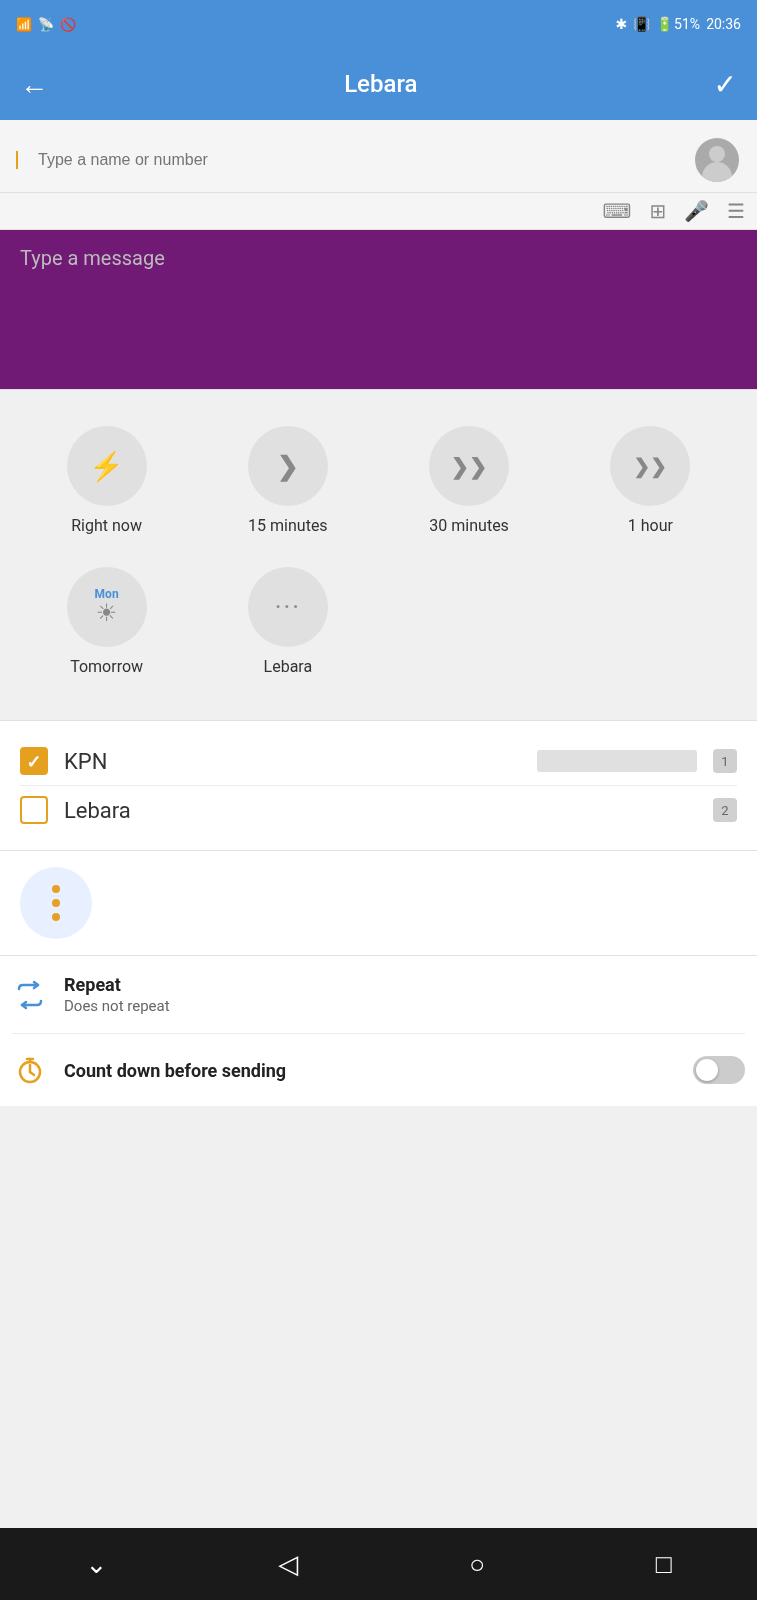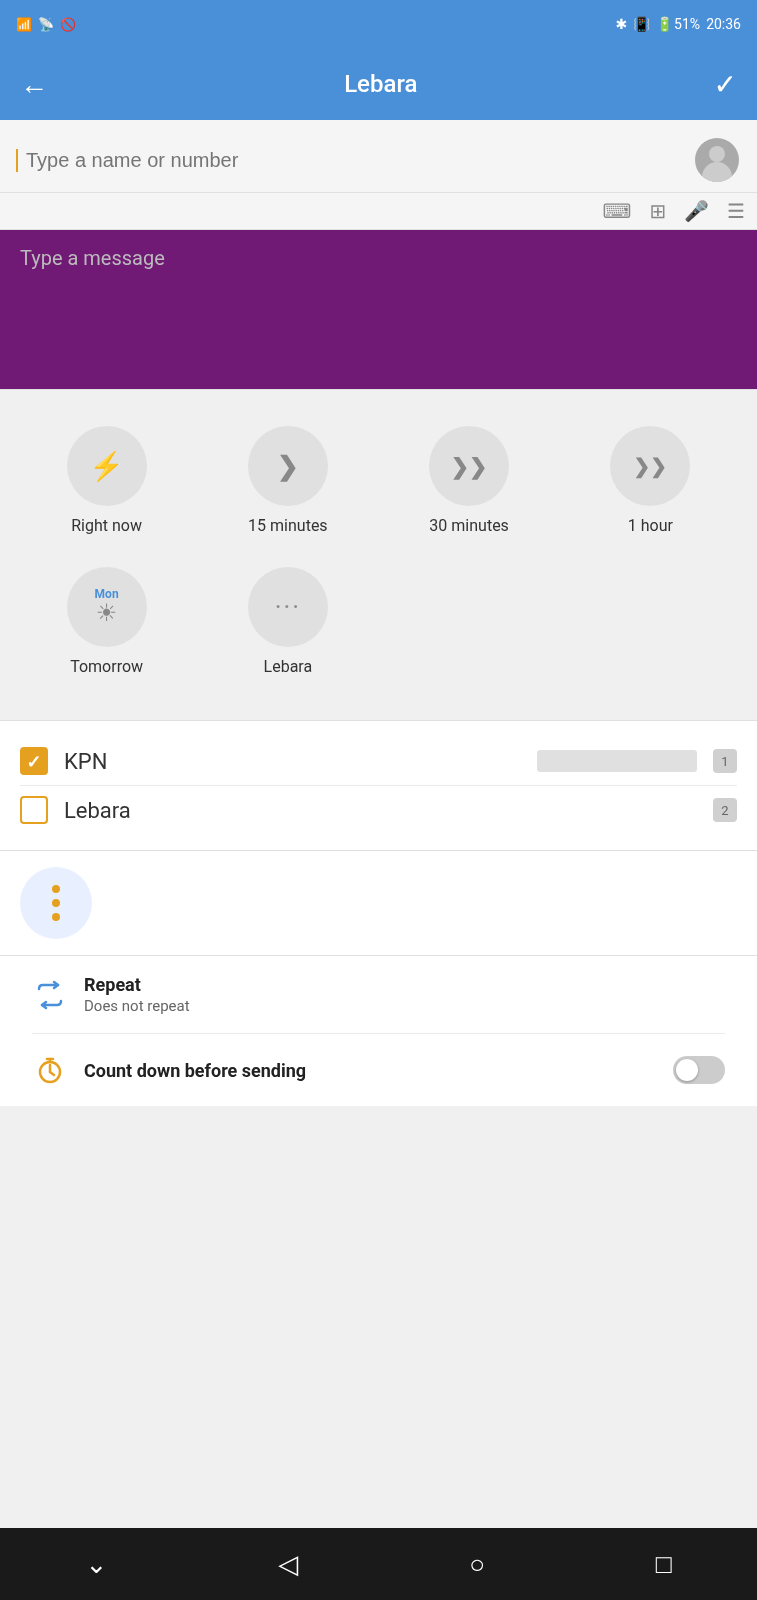--- a/index.html
+++ b/index.html
@@ -53,25 +53,25 @@
       padding: 16px 16px 8px 16px;
       display: flex;
       align-items: center;
       gap: 12px;
       border-bottom: 1px solid #e0e0e0;
     }
     .recipient-input {
       flex: 1;
       border: none;
       background: transparent;
-      font-size: 20px;
+      font-size: 16px;
       color: #999;
       outline: none;
       border-left: 2px solid #e6a020;
-      padding-left: 8px;
+      padding-left: 20px;
     }
     .avatar-icon {
       width: 48px;
       height: 48px;
       display: flex;
       align-items: center;
       justify-content: center;
     }
     .avatar-shape {
       width: 44px;
@@ -267,21 +267,21 @@
     .dot {
       width: 8px;
       height: 8px;
       background: #e6a020;
       border-radius: 50%;
     }
 
     
     .settings-section {
       background: white;
-      padding: 0 32px;
+      padding: 0 12px;
       border-top: 1px solid #e0e0e0;
     }
     .setting-row {
       display: flex;
       align-items: center;
       gap: 16px;
       padding: 18px 0;
       border-bottom: 1px solid #ececec;
     }
     .setting-row:last-child { border-bottom: none; }

